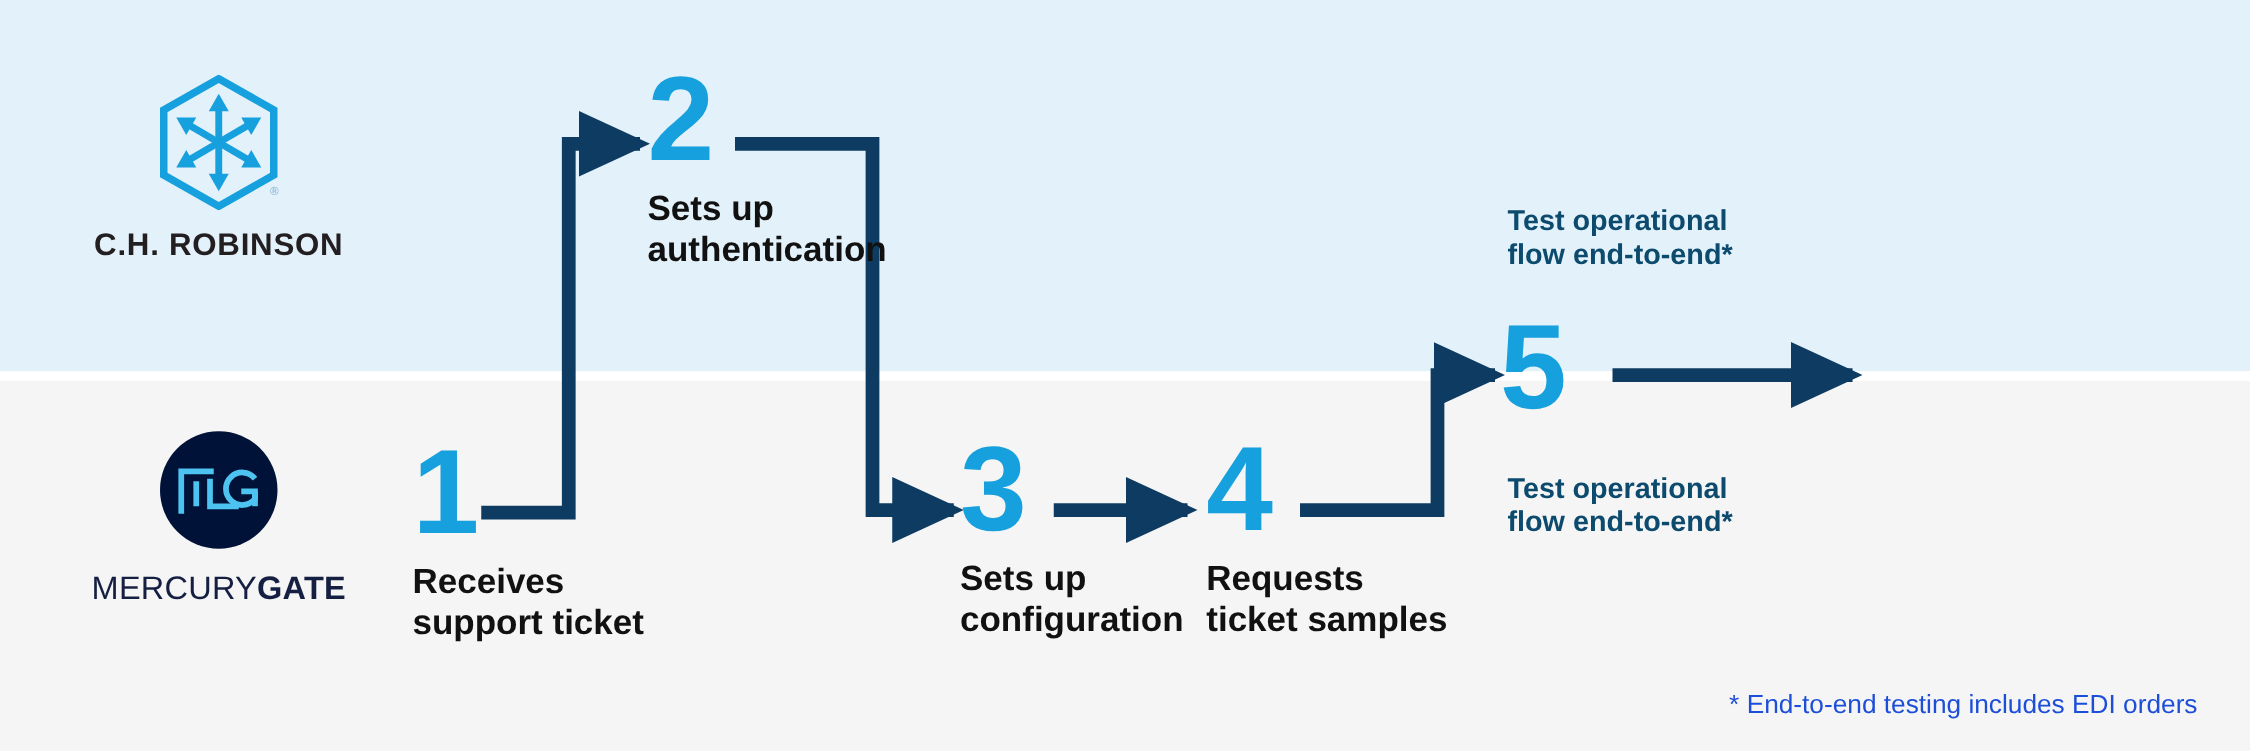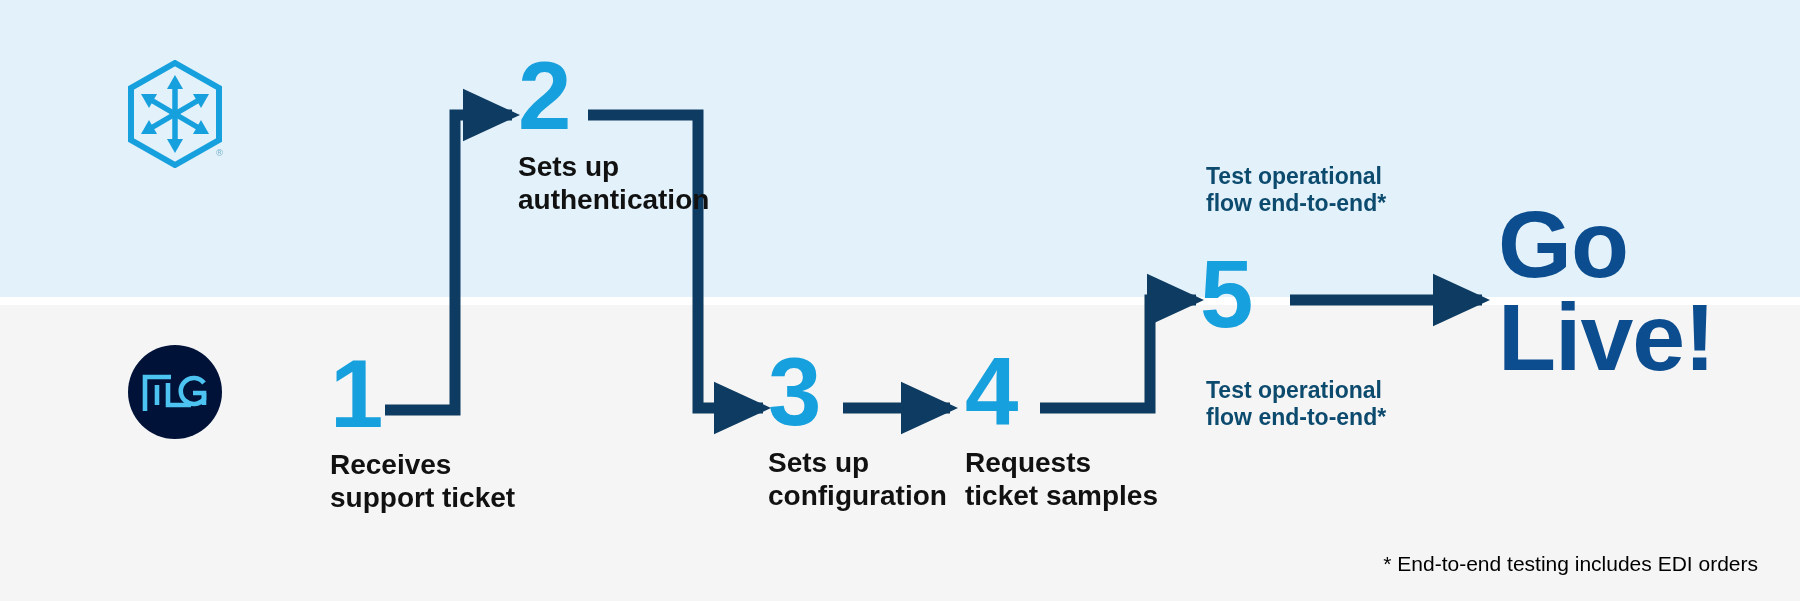--- a/index.html
+++ b/index.html
@@ -148,21 +148,21 @@
     white-space: pre-line;
   }
 
   
   #footnote {
     position: absolute;
     right: 42px; bottom: 25px;
     font-family: "Liberation Sans", sans-serif;
     font-weight: normal;
     font-size: 21px;
-    color: #000000;
+    color: #1d4ed8;
     white-space: nowrap;
   }
 </style>
 </head>
 <body>
 
 <div id="canvas">
 
   <div class="band-top"></div>
   <div class="band-gap"></div>
@@ -201,37 +201,41 @@
       <g fill="#16a0dd">
         <polygon points="48,15 56,29 40,29"></polygon>
         <polygon points="48,93 40,79 56,79"></polygon>
         <polygon points="14,34 30,34 22,48"></polygon>
         <polygon points="82,34 66,34 74,48"></polygon>
         <polygon points="14,74 22,60 30,74"></polygon>
         <polygon points="82,74 74,60 66,74"></polygon>
       </g>
       <text x="88" y="96" font-size="9" fill="#7fb6cf" font-family="DejaVu Sans, sans-serif">®</text>
     </svg>
+    <div class="chr-word">C.H. ROBINSON</div>
   </div>
 
   <div class="logo-block" id="mg-logo-block">
     <div class="mg-circle">
       <svg class="mg-mark" width="68" height="42" viewBox="0 0 68 42">
         <g fill="none" stroke="#4cc3f0" stroke-width="4.6">
 
           <path d="M4 40 L4 6 L30 6"></path>
           <line x1="16" y1="14" x2="16" y2="34"></line>
 
           <path d="M27 12 L27 34 L50 34"></path>
 
           <path d="M63 12 A13 13 0 1 0 63 28 L63 22 L52 22"></path>
           <line x1="63" y1="22" x2="63" y2="34"></line>
         </g>
       </svg>
     </div>
+    <div class="mg-word">
+      <span class="light">MERCURY</span><span class="bold">GATE</span>
+    </div>
   </div>
 
   <div class="step" id="step1">
     <div class="step-num">1</div>
     <div class="step-label">Receives
 support ticket</div>
   </div>
 
   <div class="step" id="step2">
     <div class="step-num">2</div>
@@ -253,18 +257,16 @@
 
   <div class="step" id="step5">
     <div class="step-num">5</div>
   </div>
 
   <div class="note" id="note-top">Test operational
 flow end-to-end*</div>
   <div class="note" id="note-bottom">Test operational
 flow end-to-end*</div>
 
-  <div id="golive">Go
-Live!</div>
 
   <div id="footnote">* End-to-end testing includes EDI orders</div>
 
 </div>
 
 </body></html>

